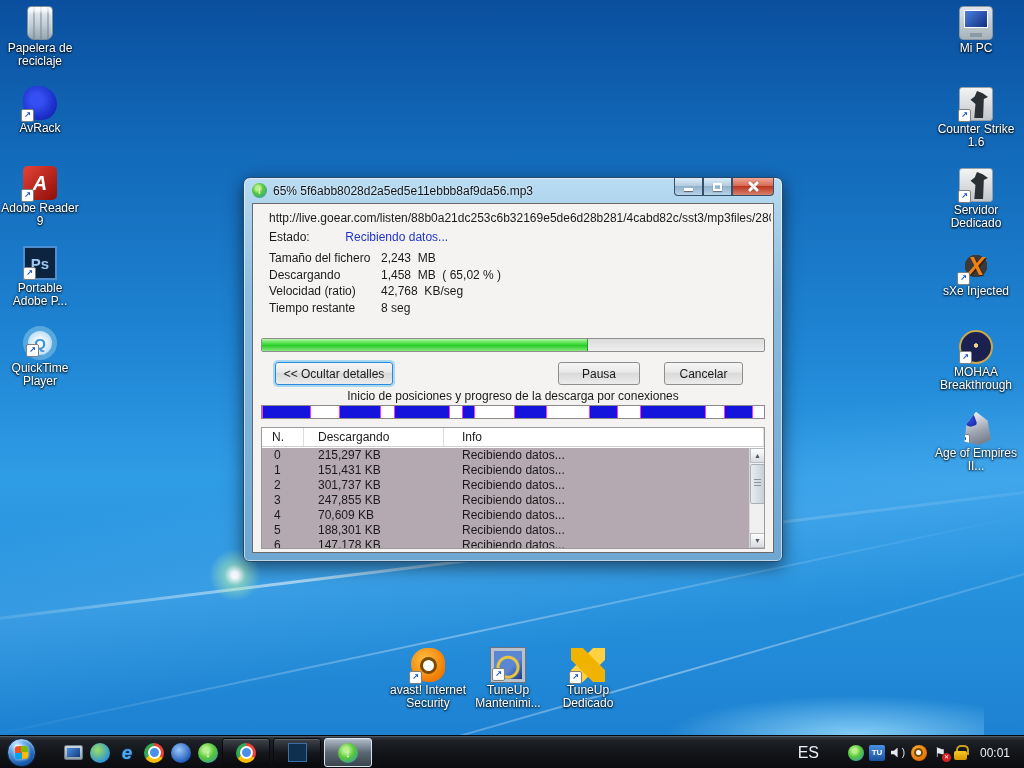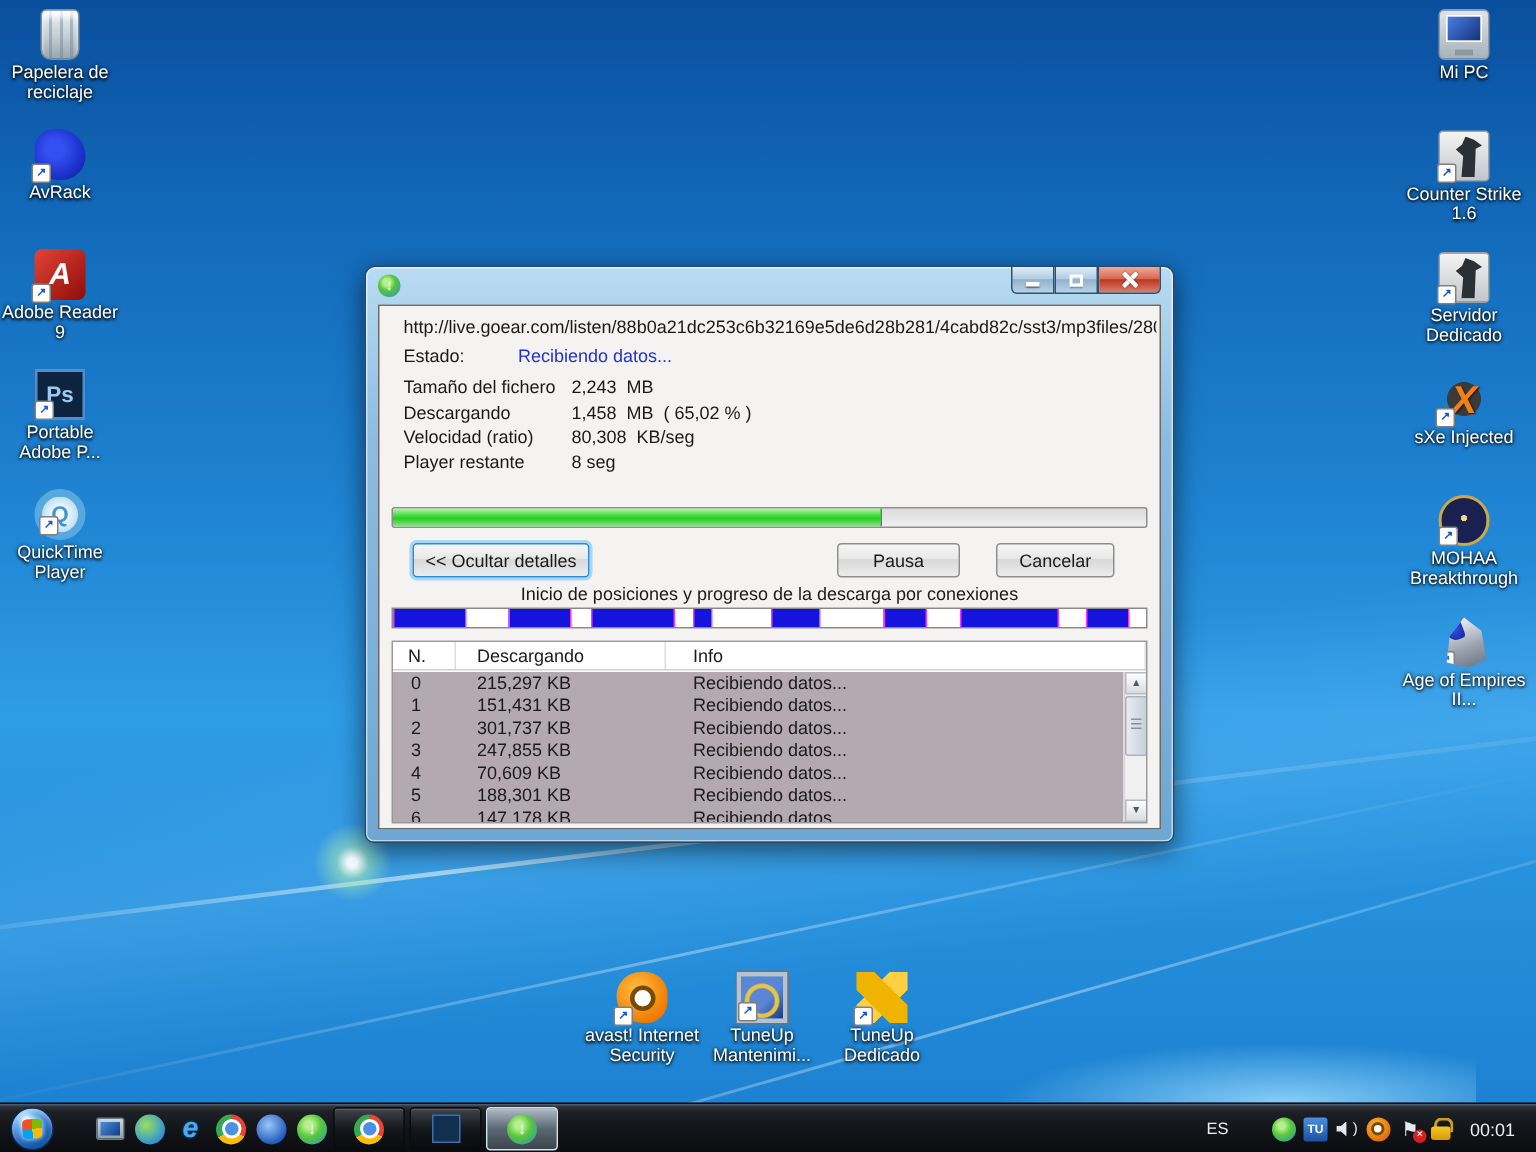--- a/index.html
+++ b/index.html
@@ -185,21 +185,21 @@
   .tb { width:48px; height:29px; border:1px solid #090b0d; border-radius:3px; display:flex; align-items:center;
     justify-content:center; cursor:pointer;
     background:linear-gradient(180deg,rgba(120,130,140,.35),rgba(30,34,40,.2) 50%,rgba(0,0,0,.25));
     box-shadow:inset 0 1px 0 rgba(255,255,255,.15); }
   .tb.active { background:linear-gradient(180deg,rgba(200,215,228,.85),rgba(130,148,162,.65) 50%,rgba(90,105,118,.6));
     border-color:#d8e4ee; }
   .tb .ql { cursor:inherit; }
   .tb-ps { width:19px; height:19px; background:#11304f; border:1px solid #3a6fa8; color:#7fb8ef;
     font-size:11px; font-weight:bold; display:flex; align-items:center; justify-content:center; }
   .tray { position:absolute; right:0; top:0; height:33px; display:flex; align-items:center; gap:7px; padding-right:10px; }
-  .tray-lang { color:#e8eef4; font-size:11px; padding:3px 6px; cursor:pointer; }
+  .tray-lang { color:#e8eef4; font-size:16px; padding:3px 6px; cursor:pointer; }
   .tray-icons { display:flex; align-items:center; gap:5px; margin-left:16px; }
   .tr { width:16px; height:16px; position:relative; cursor:pointer; display:flex; align-items:center; justify-content:center; }
   .tr-idm { border-radius:50%; background:radial-gradient(circle at 40% 35%,#b8f090 0 15%,#58c838 45%,#2a8fd0 100%); }
   .tr-tu { background:linear-gradient(180deg,#4a90e0,#1a50a0); border-radius:2px; color:#fff; font-size:8px; font-weight:bold; }
   .tr-tu::before { content:"TU"; }
   .tr-vol::before { content:""; width:10px; height:10px; background:#e4e8ec;
     clip-path:polygon(0 32%,32% 32%,68% 0,68% 100%,32% 68%,0 68%); }
   .tr-vol::after { content:")"; color:#e4e8ec; font-size:10px; margin-left:1px; }
   .tr-avast { border-radius:50%; background:radial-gradient(circle at 40% 35%,#ffb838,#e06800 78%); }
   .tr-avast::before { content:""; width:5px; height:5px; background:#fff; border:2px solid #7a4a00; border-radius:50%; }
@@ -299,20 +299,21 @@
 
       <div class="dicon">
         <div class="ic ic-tuneup-u sc"></div>
         <div class="dlabel">TuneUp Dedicado</div>
       </div>
     </div>
 
   <div class="dialog">
     <div class="titlebar">
       <span class="title-ic"></span>
+      <span class="title-text">65% 5f6abb8028d2a5ed5e11ebbb8af9da56.mp3</span>
       <div class="winbtns">
         <div class="wb">
             <span class="g-min"></span>
           </div>
         <div class="wb">
             <span class="g-max"></span>
           </div>
         <div class="wb wb-close">
             <span class="g-close"></span>
           </div>
@@ -334,25 +335,25 @@
             <span class="fvalue">2,243  MB</span>
           </div>
 
           <div class="frow">
             <span class="flabel">Descargando</span>
             <span class="fvalue">1,458  MB  ( 65,02 % )</span>
           </div>
 
           <div class="frow">
             <span class="flabel">Velocidad (ratio)</span>
-            <span class="fvalue">80,308  KB/seg</span>
+            <span class="fvalue">42,768  KB/seg</span>
           </div>
 
           <div class="frow">
-            <span class="flabel">Player restante</span>
+            <span class="flabel">Tiempo restante</span>
             <span class="fvalue">8 seg</span>
           </div>
 
         </div>
 
       <div class="pbar">
         <div class="pfill" style="width: 65%;"></div>
       </div>
 
       <div class="btnrow">

